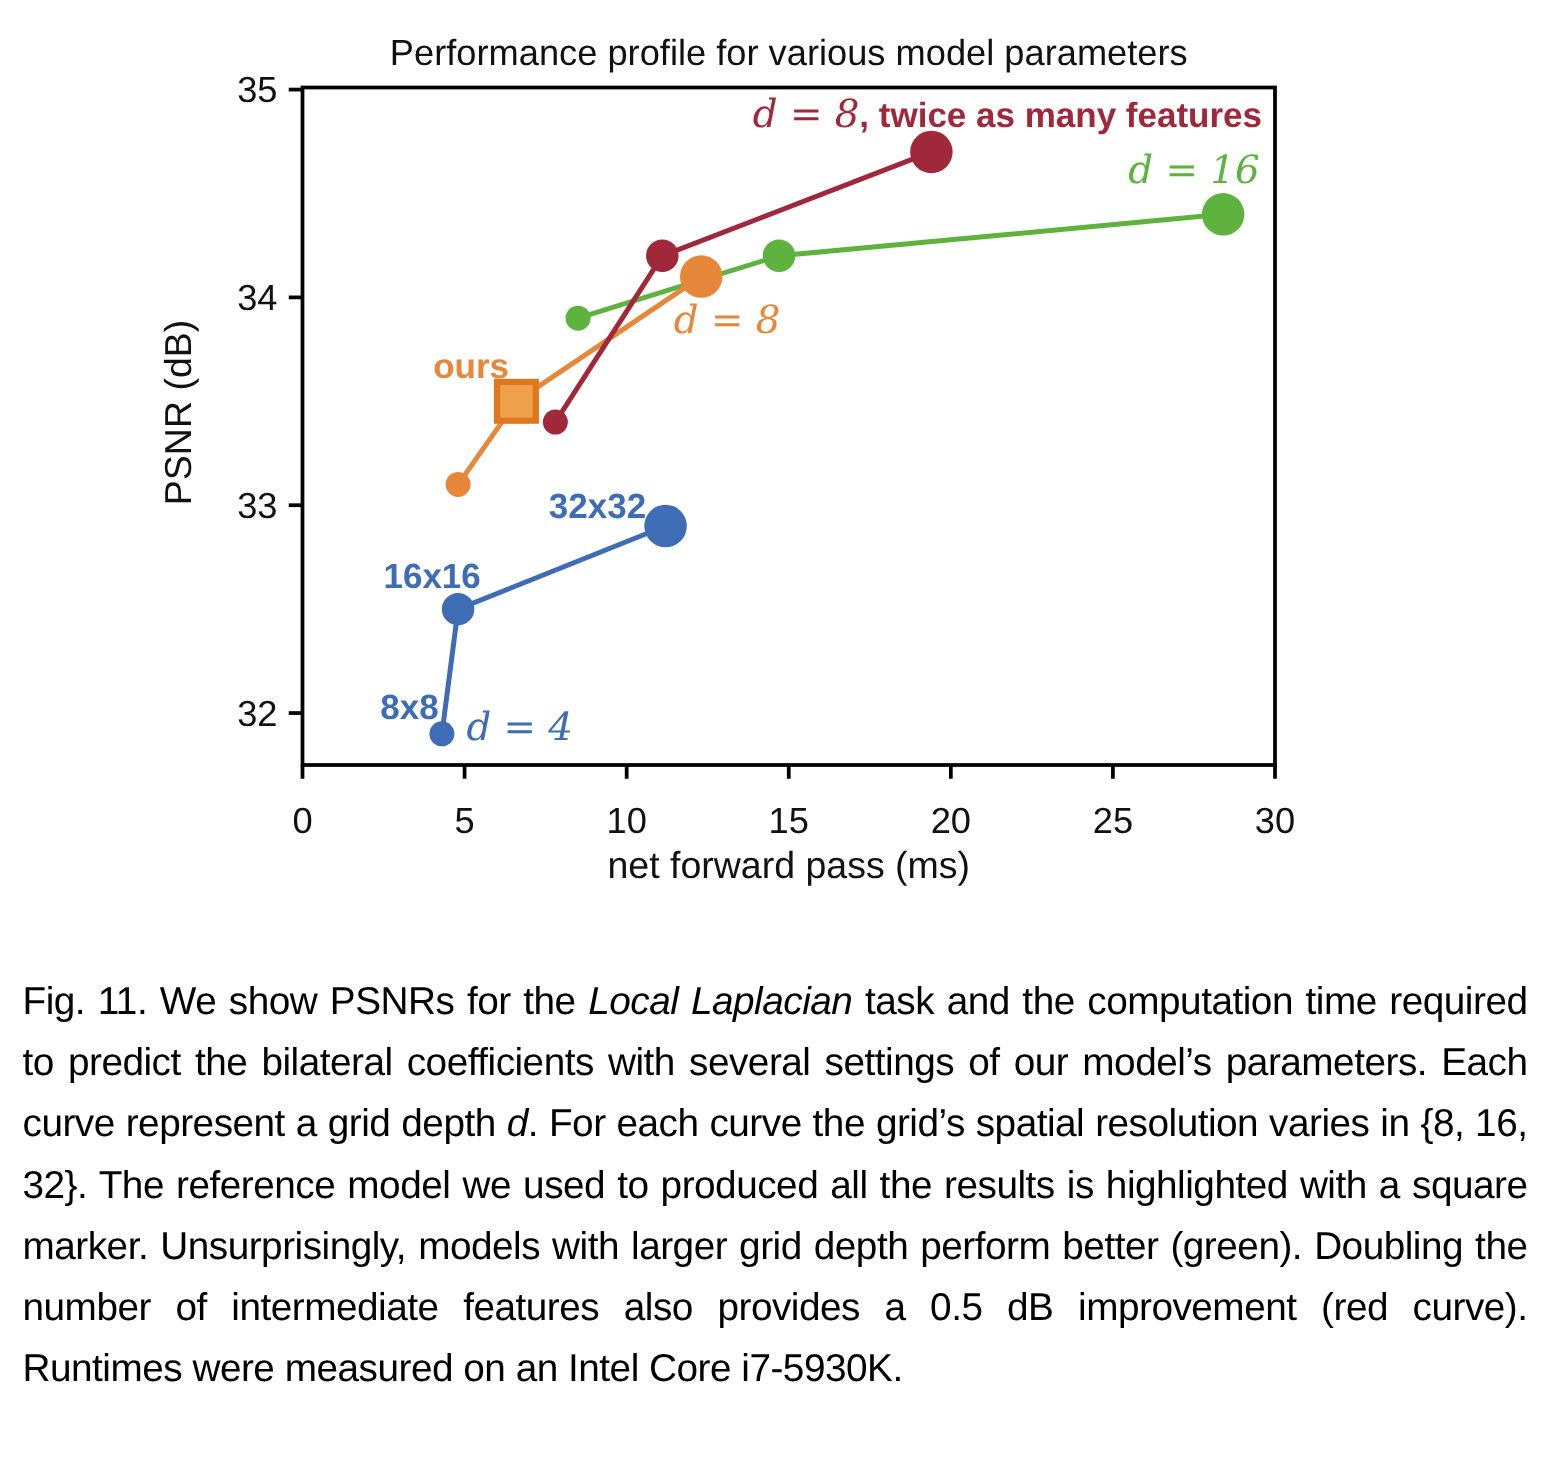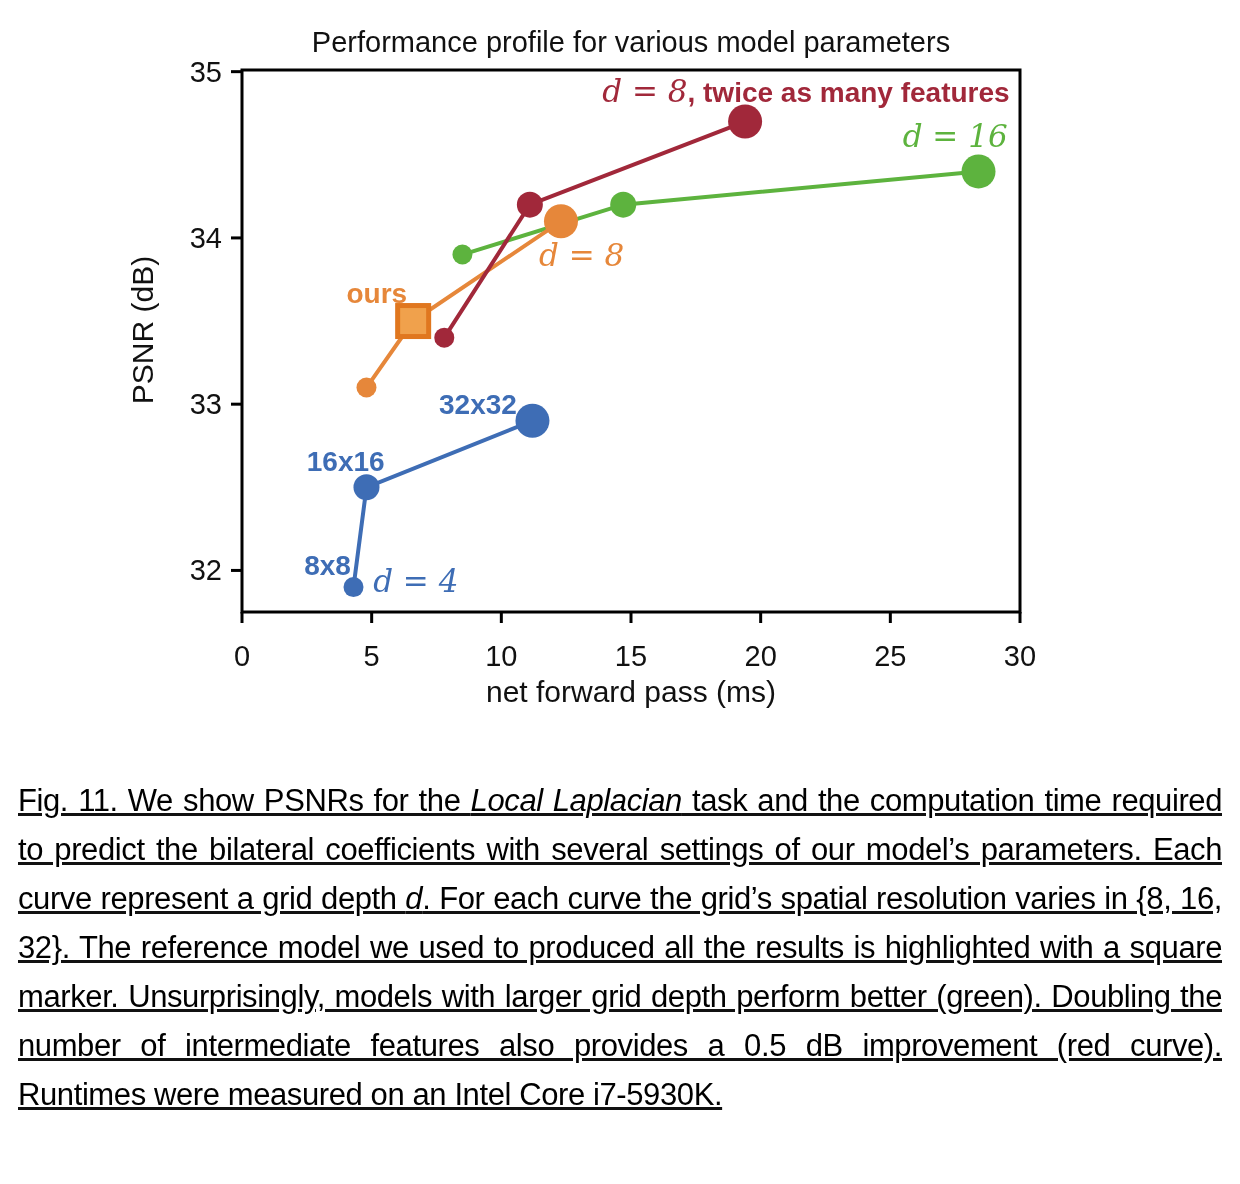--- a/index.html
+++ b/index.html
@@ -1,18 +1,18 @@
 <!DOCTYPE html>
 <html><head>
 <meta charset="utf-8">
 <style>
   html,body{margin:0;padding:0;background:#ffffff;}
   body{width:1240px;height:1184px;overflow:hidden;
        font-family:"Liberation Sans",sans-serif;color:#111;}
-  .page{width:1120px;height:1184px;text-decoration:underline;}
+  .page{width:1120px;height:1184px;}
   svg{display:block;}
   .chart-title{font:400 29px "Liberation Sans",sans-serif;fill:#111;}
   .ax-label{font:400 30px "Liberation Sans",sans-serif;fill:#111;}
   .tick-label{font:400 29px "Liberation Sans",sans-serif;fill:#111;}
   .ann-bold{font-family:"Liberation Sans",sans-serif;font-weight:700;font-size:28px;}
   .ann-semi{font-family:"Liberation Sans",sans-serif;font-weight:600;font-size:28px;}
   .ann-math{font-family:"DejaVu Serif",serif;font-style:italic;font-size:31px;font-weight:400;}
   .caption{width:1240px;box-sizing:border-box;padding:0 18px;margin:24px 0 0 0;
            font-size:31px;line-height:49px;letter-spacing:-0.4px;
            text-align:justify;color:#000;}

